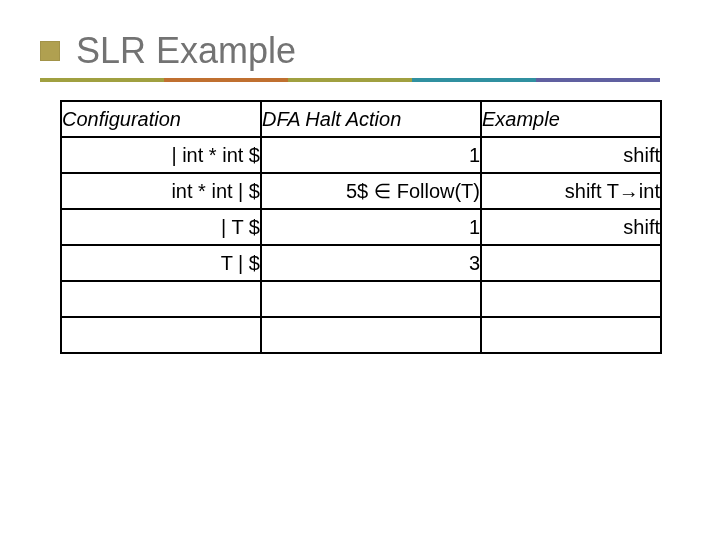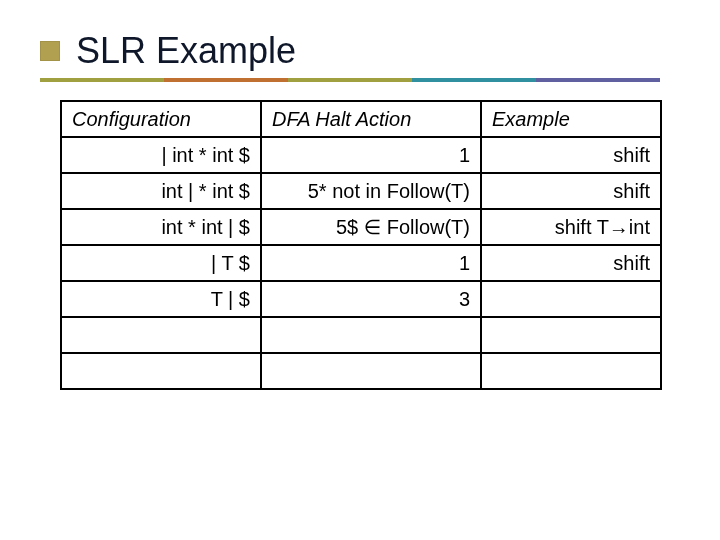--- a/index.html
+++ b/index.html
@@ -29,21 +29,21 @@
     height: 20px;
     background: #b0a050;
     flex: 0 0 auto;
     box-shadow: 0 0 0 1px rgba(0,0,0,0.08) inset;
   }
   h1.title {
     margin: 0;
     font-family: "Verdana", sans-serif;
     font-weight: 400;
     font-size: 36px;
-    color: #0f172a;
+    color: #737373;
     letter-spacing: 0px;
   }
   .underline {
     margin-top: 6px;
     margin-left: -20px;
     width: 620px;
     height: 4px;
     display: flex;
   }
   .underline .seg-a { background:#a0a040; flex:1; }
@@ -56,21 +56,21 @@
     border-collapse: collapse;
     margin-top: 18px;
     width: 600px;
     table-layout: fixed;
   }
   table.parse col.c1 { width: 200px; }
   table.parse col.c2 { width: 220px; }
   table.parse col.c3 { width: 180px; }
   table.parse th, table.parse td {
     border: 2px solid #000;
-    padding: 4px 10px;
+    padding: 4px 0;
     font-size: 20px;
     text-align: left;
     vertical-align: middle;
     height: 26px;
     white-space: nowrap;
   }
   table.parse th {
     font-family: "Verdana", sans-serif;
     font-style: italic;
     font-weight: 400;
@@ -111,25 +111,20 @@
         <th>Example</th>
       </tr>
     </thead>
     <tbody>
       <tr>
         <td>| int * int $</td>
         <td><span class="state-num">1</span><span></span></td>
         <td>shift</td>
       </tr>
       <tr>
-        <td>int | * int $</td>
-        <td><span class="state-num">5</span><span>* not in Follow(T)</span></td>
-        <td>shift</td>
-      </tr>
-      <tr>
         <td>int * int | $</td>
         <td><span class="state-num">5</span><span>$ ∈ Follow(T)</span></td>
         <td>shift T→int</td>
       </tr>
       <tr>
         <td>| T $</td>
         <td><span class="state-num">1</span><span></span></td>
         <td>shift</td>
       </tr>
       <tr>

